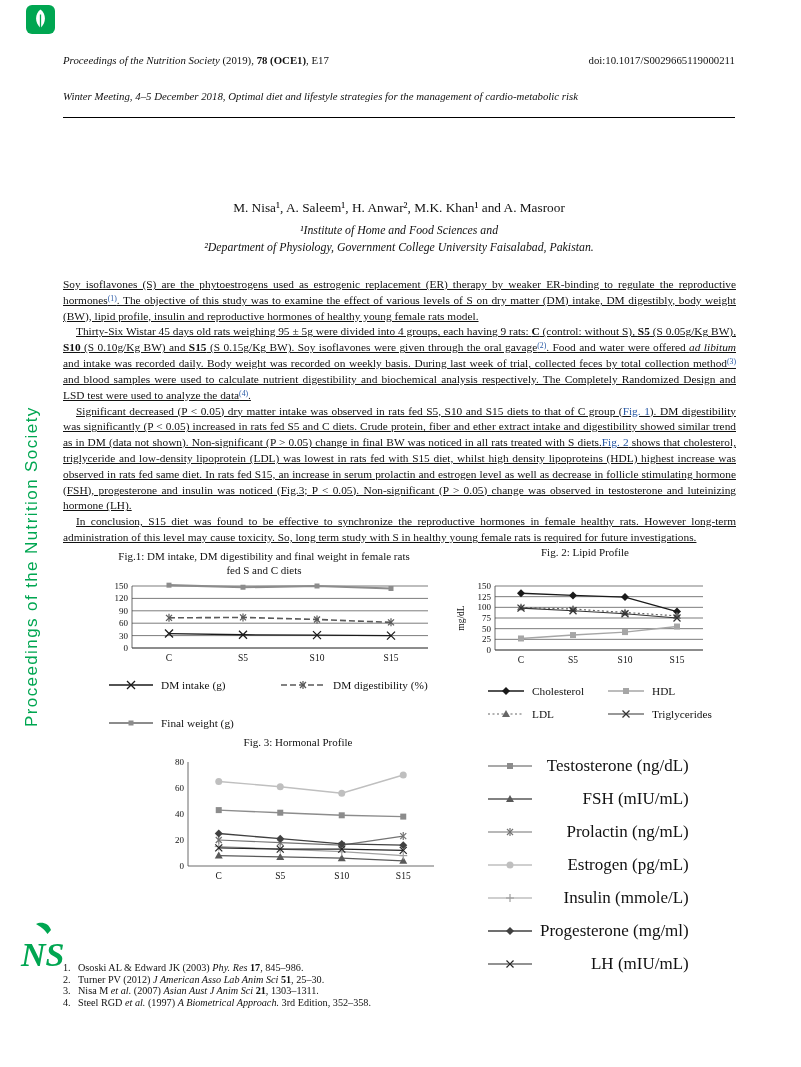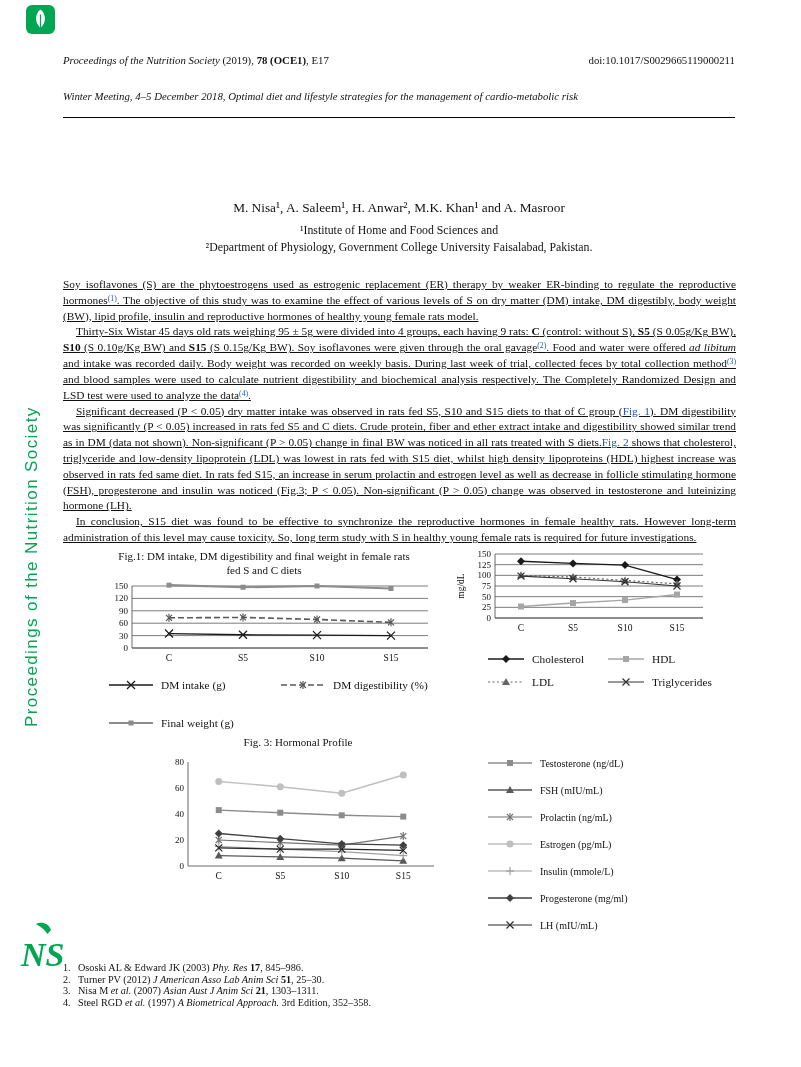--- a/index.html
+++ b/index.html
@@ -19,21 +19,21 @@
   .logo-bottom{position:absolute;left:20px;top:920px;width:48px;height:58px;color:var(--accent);}
 
   
   .header-row{position:absolute;left:63px;top:54px;width:672px;display:flex;justify-content:space-between;font-size:10.8px;}
   .meeting{position:absolute;left:63px;top:90px;width:672px;text-align:left;font-style:italic;font-size:10.8px;}
   .rule{position:absolute;left:63px;top:117px;width:672px;border-top:1px solid #000;}
 
   .title{position:absolute;left:63px;top:127px;width:672px;text-align:center;font-weight:bold;font-size:18.5px;line-height:1.45;}
   .title-inner{max-width:650px;margin:0 auto;display:block;}
   .authors{position:absolute;left:63px;top:200px;width:672px;text-align:center;font-size:13.3px;}
-  .affil{position:absolute;left:63px;width:672px;text-align:center;font-size:11.8px;}
+  .affil{position:absolute;left:63px;width:672px;text-align:center;font-style:italic;font-size:11.8px;}
   .affil1{top:223px;} .affil2{top:240px;}
 
   .abstract{position:absolute;left:63px;top:277px;width:673px;font-size:11.35px;line-height:1.395;text-align:justify;}
   .abstract p{margin:0;text-decoration:underline;}
   .abstract p + p{text-indent:13px;}
 
   .run-b{font-weight:bold;}
   .run-i{font-style:italic;}
   .run-link{color:var(--link);}
   .run-sup{position:relative;top:-0.38em;font-size:68%;color:var(--link);}
@@ -49,21 +49,21 @@
   #fig2 .fig-title{margin-bottom:18px;}
   #fig3 .fig-title{margin-bottom:4px;}
   svg{font-family:"Liberation Serif","DejaVu Serif",serif;display:block;margin:0 auto;overflow:visible;}
 
   .legend{text-align:left;}
   .legend-item{display:flex;align-items:center;gap:7px;font-size:11.3px;white-space:nowrap;}
   .legend-item svg{margin:0;flex:none;}
   #legend1{display:grid;grid-template-columns:172px auto;row-gap:24px;margin-top:10px;padding-left:20px;}
   #legend2{display:grid;grid-template-columns:120px auto;row-gap:9px;margin-top:14px;padding-left:32px;}
   #legend3{position:absolute;left:487px;top:756px;display:flex;flex-direction:column;gap:13px;}
-  #legend3 .legend-item{font-size:10px;}
+  #legend3 .legend-item{font-size:17px;justify-content:space-between;}
 
   .refs{position:absolute;left:63px;top:962px;width:660px;font-size:10.2px;line-height:1.13;}
   .ref{display:flex;}
   .ref-num{width:15px;flex:none;}
 </style>
 </head>
 <body>
 
 <div class="page">
 
@@ -171,20 +171,21 @@
           <svg viewBox="0 0 46 14" width="46" height="14">
             <line x1="1" y1="7" x2="45" y2="7" stroke="#8c8c8c" stroke-width="2.2"></line>
             <rect x="20.5" y="4.5" width="5" height="5" fill="#8c8c8c"></rect>
           </svg>
           <span>Final weight (g)</span>
         </div>
       </div>
   </figure>
 
   <figure class="fig" id="fig2">
+    <figcaption class="fig-title">Fig. 2: Lipid Profile</figcaption>
     <svg viewBox="0 0 260 92" width="260" height="92">
         <line x1="40" y1="72" x2="248" y2="72" stroke="#444" stroke-width="0.7"></line>
         <text x="36" y="75" text-anchor="end" font-size="9" fill="#111">0</text>
         <line x1="40" y1="61.333333333333336" x2="248" y2="61.333333333333336" stroke="#444" stroke-width="0.7"></line>
         <text x="36" y="64.33333333333334" text-anchor="end" font-size="9" fill="#111">25</text>
         <line x1="40" y1="50.66666666666667" x2="248" y2="50.66666666666667" stroke="#444" stroke-width="0.7"></line>
         <text x="36" y="53.66666666666667" text-anchor="end" font-size="9" fill="#111">50</text>
         <line x1="40" y1="40" x2="248" y2="40" stroke="#444" stroke-width="0.7"></line>
         <text x="36" y="43" text-anchor="end" font-size="9" fill="#111">75</text>
         <line x1="40" y1="29.333333333333336" x2="248" y2="29.333333333333336" stroke="#444" stroke-width="0.7"></line>

